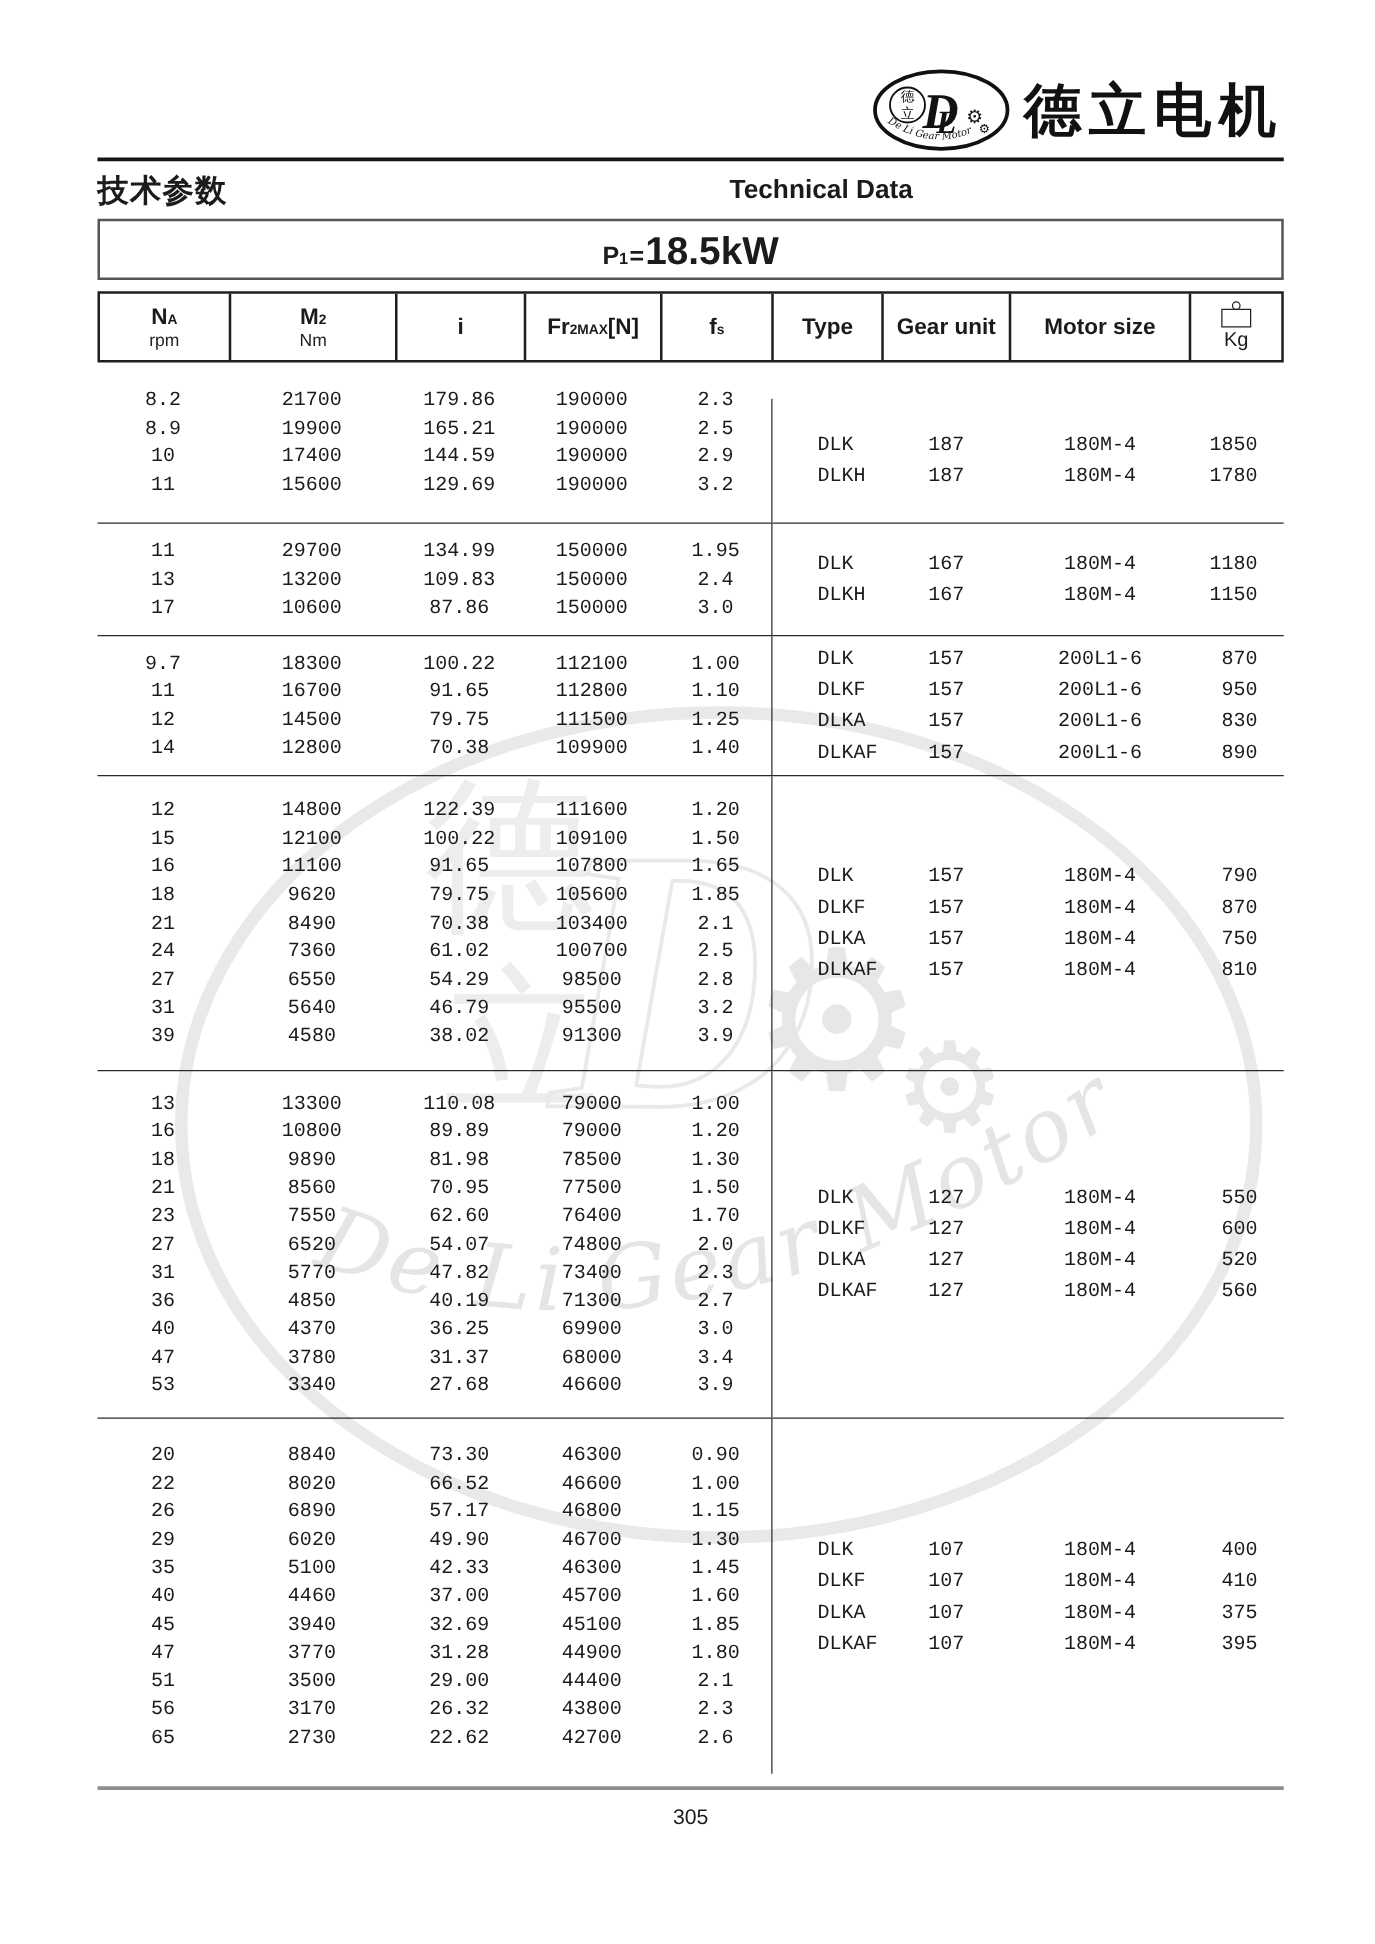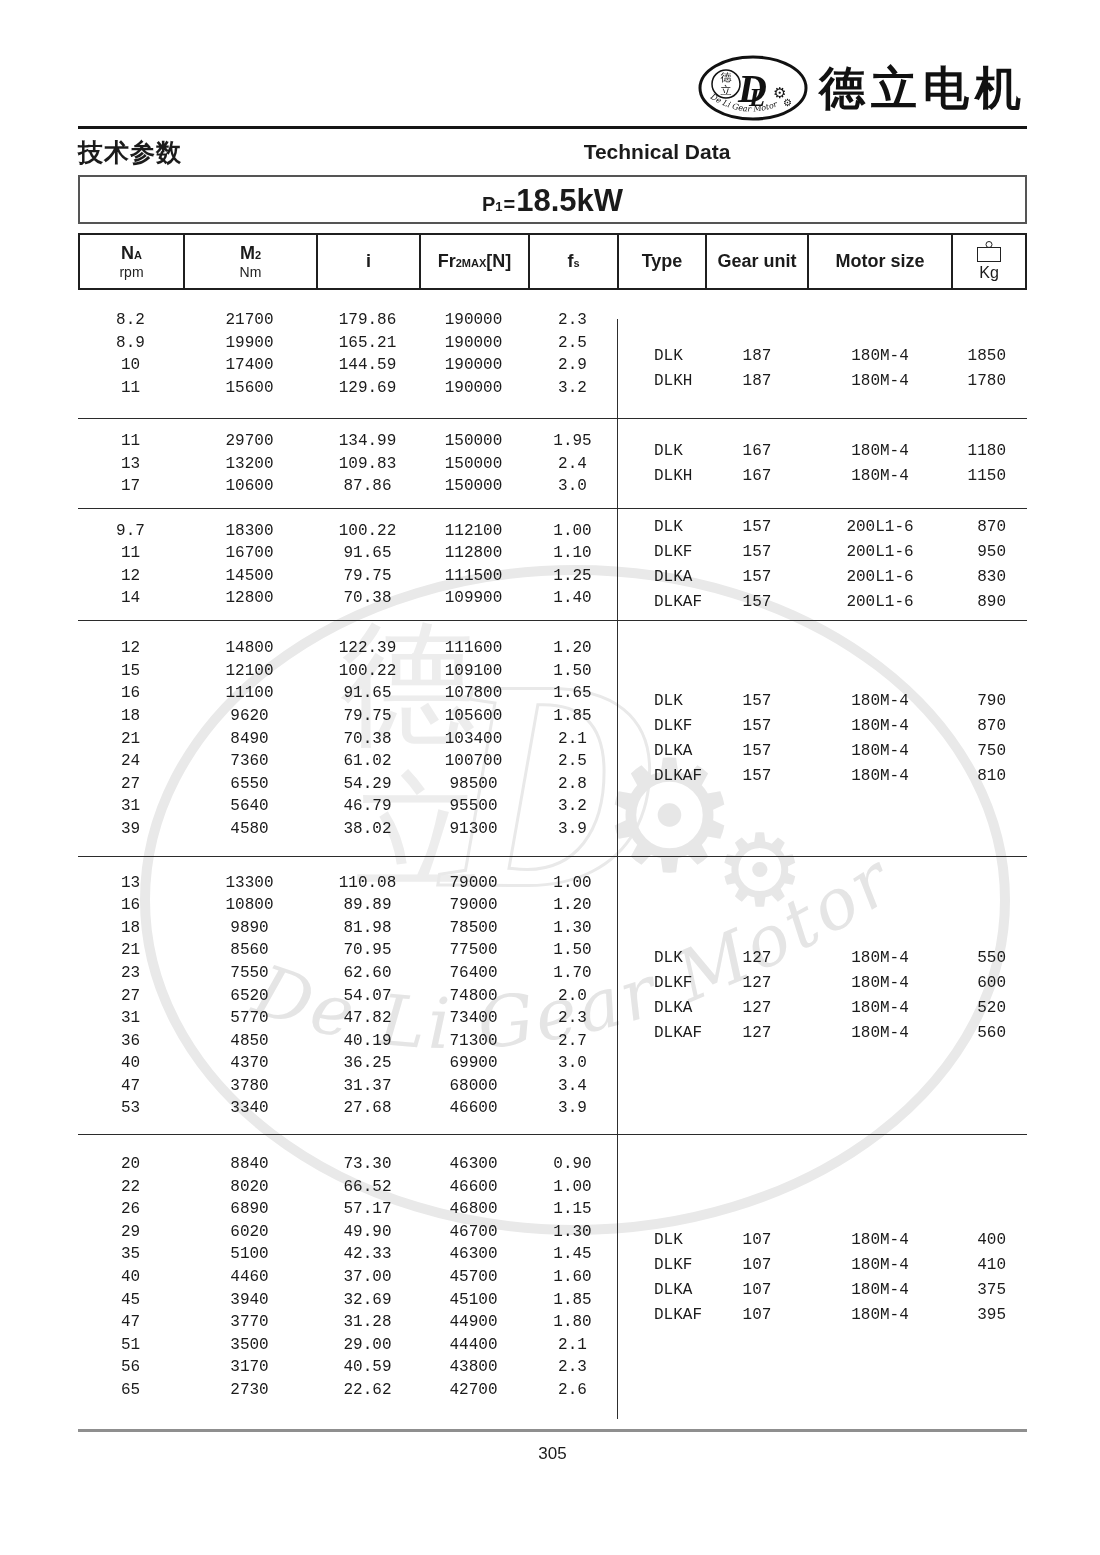--- a/index.html
+++ b/index.html
@@ -575,21 +575,21 @@
             <div class="data-row">
               <span class="cell col-na">51</span>
               <span class="cell col-m2">3500</span>
               <span class="cell col-i">29.00</span>
               <span class="cell col-fr">44400</span>
               <span class="cell col-fs">2.1</span>
             </div>
             <div class="data-row">
               <span class="cell col-na">56</span>
               <span class="cell col-m2">3170</span>
-              <span class="cell col-i">40.59</span>
+              <span class="cell col-i">26.32</span>
               <span class="cell col-fr">43800</span>
               <span class="cell col-fs">2.3</span>
             </div>
             <div class="data-row">
               <span class="cell col-na">65</span>
               <span class="cell col-m2">2730</span>
               <span class="cell col-i">22.62</span>
               <span class="cell col-fr">42700</span>
               <span class="cell col-fs">2.6</span>
             </div>

